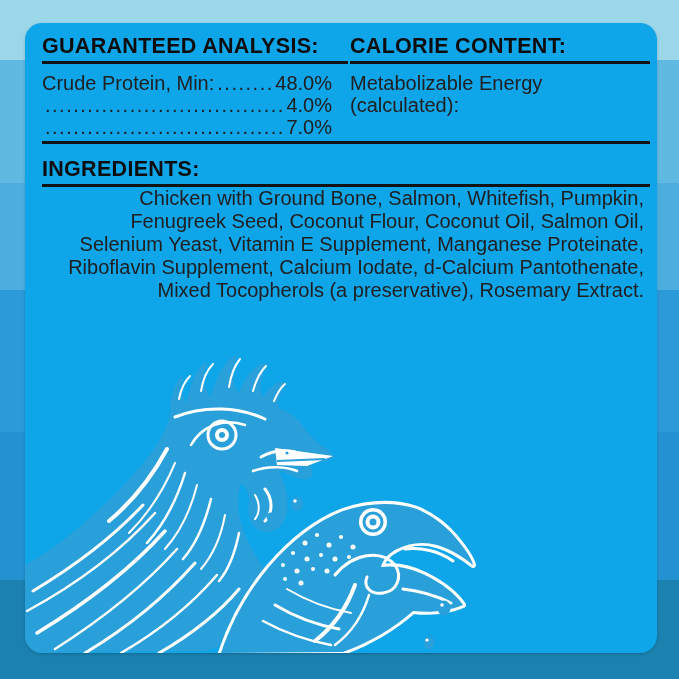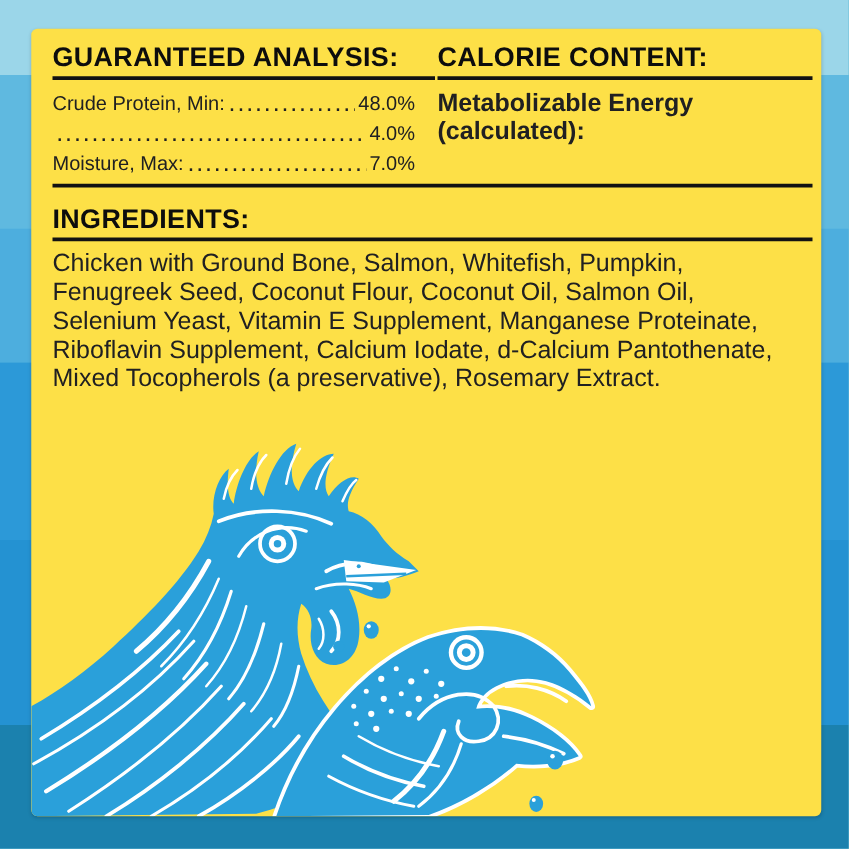--- a/index.html
+++ b/index.html
@@ -10,57 +10,57 @@
     background: #5fb9e0;
   }
   .stage { position: relative; width: 679px; height: 679px; }
   .bg { position: absolute; inset: 0; display: flex; flex-direction: column; }
   .band { width: 100%; }
 
   .card {
     position: absolute;
     left: 25px; top: 23px;
     width: 632px; height: 630px;
-    background: #fde047;
-    border-radius: 5px;
+    background: #0ea5e9;
+    border-radius: 17px;
     overflow: hidden;
     box-shadow: 0 1px 3px rgba(0,0,0,0.18);
   }
   .content { position: relative; padding: 13px 7px 0 17px; z-index: 2; }
 
   .cols { display: flex; }
   .col-left  { width: 306px; flex: none; }
   .col-right { flex: 1; margin-left: 2px; }
 
   .sec-title {
     font-size: 21.5px; line-height: 21px;
     font-weight: 700; letter-spacing: 0.3px;
     color: #0d0d0d; white-space: nowrap;
   }
   .title-rule { border: 0; border-top: 3px solid #121212; margin: 4px 0 0 0; }
 
   .ga-rows { margin-top: 8px; padding-right: 16px; }
-  .ga-row { display: flex; align-items: center; line-height: 22px; font-size: 16px; color: #202022; }
+  .ga-row { display: flex; align-items: center; line-height: 22px; font-size: 20px; color: #202022; }
   .ga-label { white-space: nowrap; }
   .ga-dots { flex: 1; overflow: hidden; white-space: nowrap; margin: 0 3px; }
   .ga-dots::after {
     content: "..........................................................";
     letter-spacing: 1.5px; font-size: 20px; color: #202022;
   }
   .ga-value { white-space: nowrap; }
 
   .cal-lines { margin-top: 8px; }
-  .cal-line { line-height: 22px; font-size: 20px; color: #202022; white-space: nowrap; font-weight: bold; }
+  .cal-line { line-height: 22px; font-size: 20px; color: #202022; white-space: nowrap; }
 
   .full-rule { border: 0; border-top: 3px solid #121212; margin: 3px 0 0 0; }
 
   .ing-section { margin-top: 15px; }
   .ing-text {
-    margin-top: 7px; width: 602px;
-    font-size: 20px; line-height: 23px; color: #202022;
+    width: 602px;
+    font-size: 20px; line-height: 23px; color: #202022; text-align: right;
   }
 
   .art {
     position: absolute; left: 0; bottom: 0;
     width: 632px; height: 300px; z-index: 1;
     display: block;
   }
   .ink  { fill: var(--ink, #2aa0da); }
   .inkstroke { stroke: var(--ink, #2aa0da); fill: none; }
   .wht  { stroke: #ffffff; fill: none; stroke-linecap: round; }
@@ -205,21 +205,20 @@
             <div class="ga-row">
               <span class="ga-label">Crude Protein, Min:</span>
               <span class="ga-dots"></span>
               <span class="ga-value">48.0%</span>
             </div>
             <div class="ga-row">
               <span class="ga-dots"></span>
               <span class="ga-value">4.0%</span>
             </div>
             <div class="ga-row">
-              <span class="ga-label">Moisture, Max:</span>
               <span class="ga-dots"></span>
               <span class="ga-value">7.0%</span>
             </div>
           </div>
         </div>
 
         <div class="col-right">
           <div class="sec-title">CALORIE CONTENT:</div>
           <hr class="title-rule">
           <div class="cal-lines">

